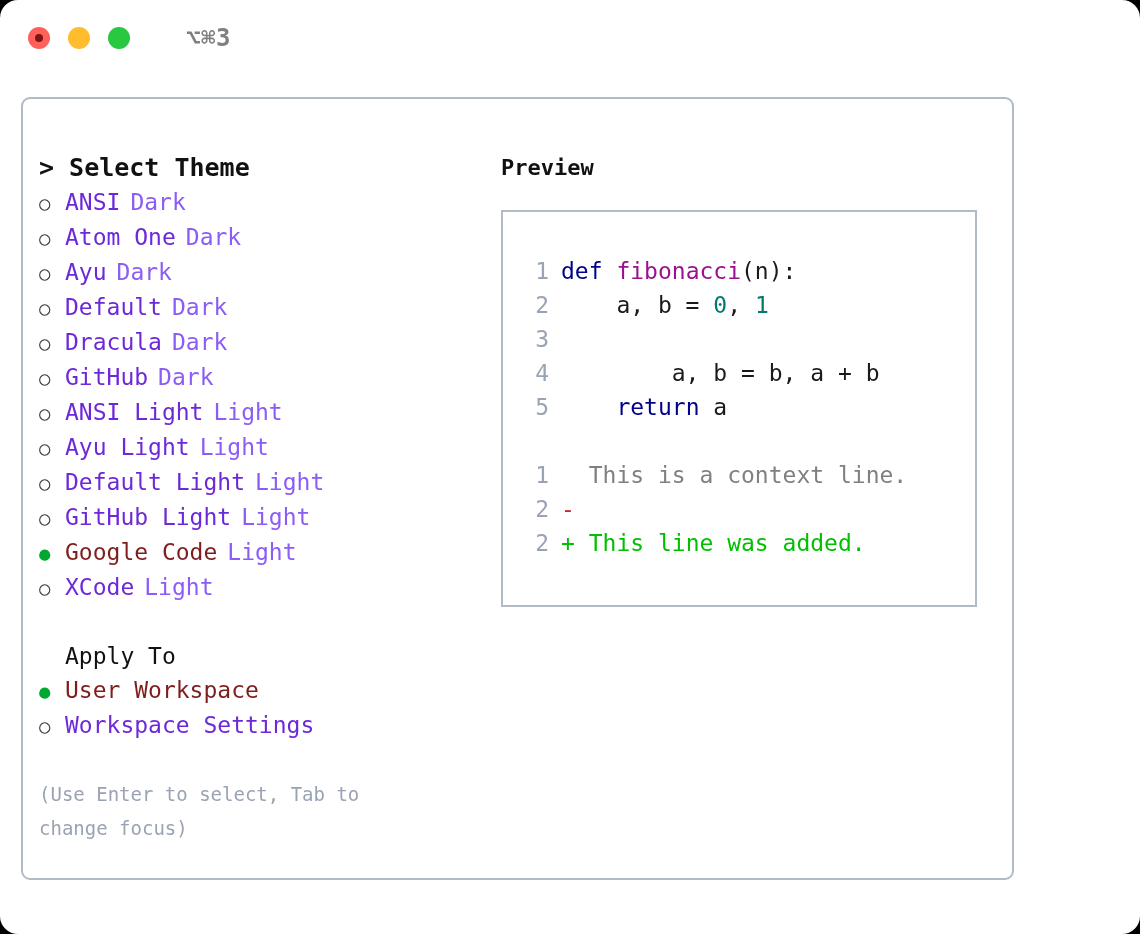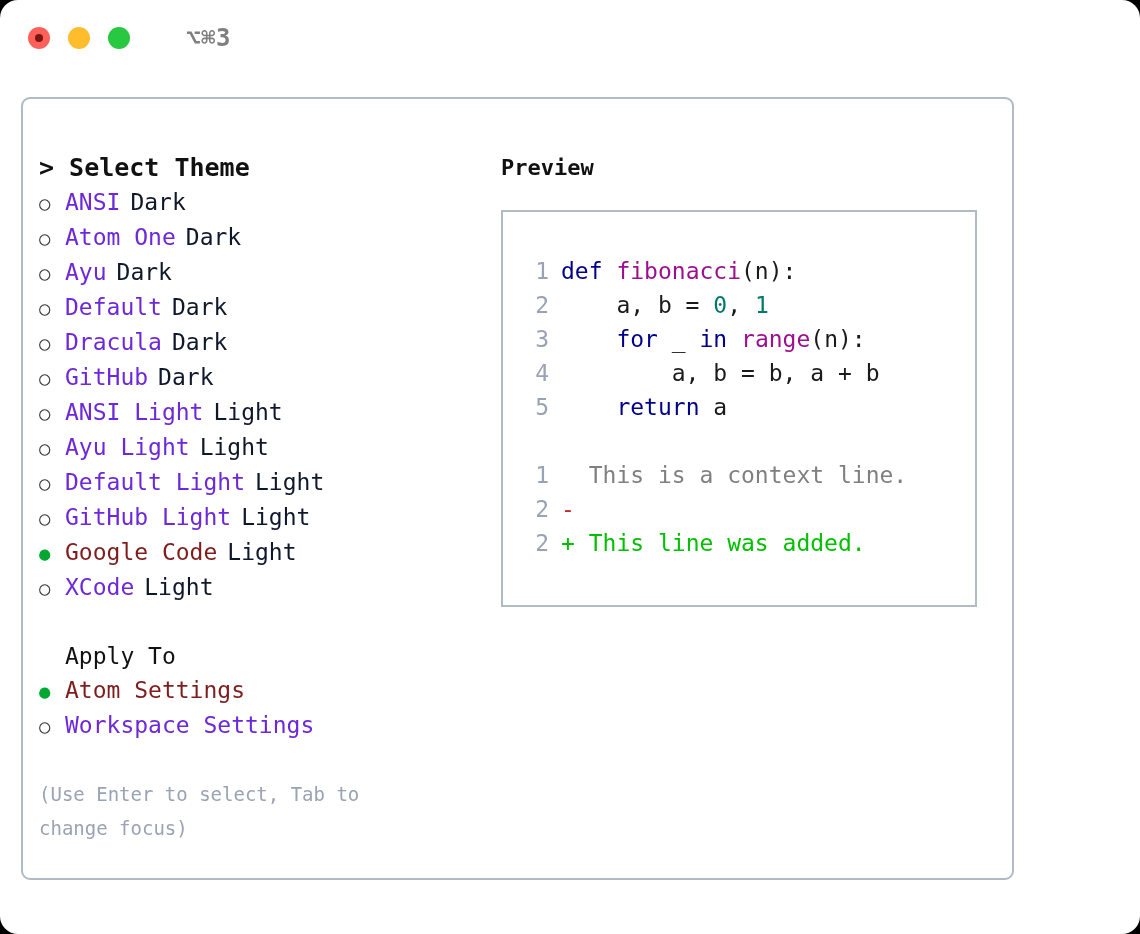--- a/index.html
+++ b/index.html
@@ -115,21 +115,21 @@
     display: inline-block;
     width: 26px;
     flex: 0 0 26px;
     color: #3c3c3c;
     font-size: 19px;
   }
   .row.selected .bullet { color: #00a832; }
   .label { color: #6d28d9; }
   .row.selected .label { color: #7f1d1d; }
   .tag {
-    color: #0f172a;
+    color: #8b5cf6;
     margin-left: 10px;
     text-align: right;
   }
 
   .subhead {
     font-size: 23px;
     color: #111111;
     line-height: 34px;
     padding-left: 26px;
     white-space: pre;
@@ -223,36 +223,36 @@
             <div class="row"><span class="bullet">○</span><span class="label">Default Light</span><span class="tag">Light</span></div>
             <div class="row"><span class="bullet">○</span><span class="label">GitHub Light</span><span class="tag">Light</span></div>
             <div class="row selected"><span class="bullet">●</span><span class="label">Google Code</span><span class="tag">Light</span></div>
             <div class="row"><span class="bullet">○</span><span class="label">XCode</span><span class="tag">Light</span></div>
           </div>
 
         <div class="spacer-sm"></div>
 
         <div class="subhead">Apply To</div>
         <div id="apply-list">
-            <div class="row selected"><span class="bullet">●</span><span class="label">Atom Settings</span></div>
+            <div class="row selected"><span class="bullet">●</span><span class="label">User Workspace</span></div>
             <div class="row"><span class="bullet">○</span><span class="label">Workspace Settings</span></div>
           </div>
 
         <div class="spacer-md"></div>
 
         <div class="hint">(Use Enter to select, Tab to change focus)</div>
       </div>
 
       <div class="right-col">
         <div class="preview-head">Preview</div>
         <div class="preview-box">
           <div id="code-block">
               <div class="code-line"><span class="lineno">1</span><span><span class="tok-kw">def </span><span class="tok-fn">fibonacci</span><span class="tok-pl">(n):</span></span></div>
               <div class="code-line"><span class="lineno">2</span><span><span class="tok-pl">    a, b = </span><span class="tok-num">0</span><span class="tok-pl">, </span><span class="tok-num">1</span></span></div>
-              <div class="code-line"><span class="lineno">3</span><span><span class="tok-pl">    </span><span class="tok-kw">for</span><span class="tok-pl"> _ </span><span class="tok-kw">in</span><span class="tok-pl"> </span><span class="tok-fn">range</span><span class="tok-pl">(n):</span></span></div>
+              <div class="code-line"><span class="lineno">3</span></div>
               <div class="code-line"><span class="lineno">4</span><span><span class="tok-pl">        a, b = b, a + b</span></span></div>
               <div class="code-line"><span class="lineno">5</span><span><span class="tok-pl">    </span><span class="tok-kw">return</span><span class="tok-pl"> a</span></span></div>
             </div>
           <div class="blank-line"></div>
           <div id="diff-block">
               <div class="code-line"><span class="lineno">1</span><span class="diff-ctx"> </span><span class="diff-ctx"> This is a context line.</span></div>
               <div class="code-line"><span class="lineno">2</span><span class="diff-del">-</span></div>
               <div class="code-line"><span class="lineno">2</span><span class="diff-add">+</span><span class="diff-add"> This line was added.</span></div>
             </div>
         </div>

